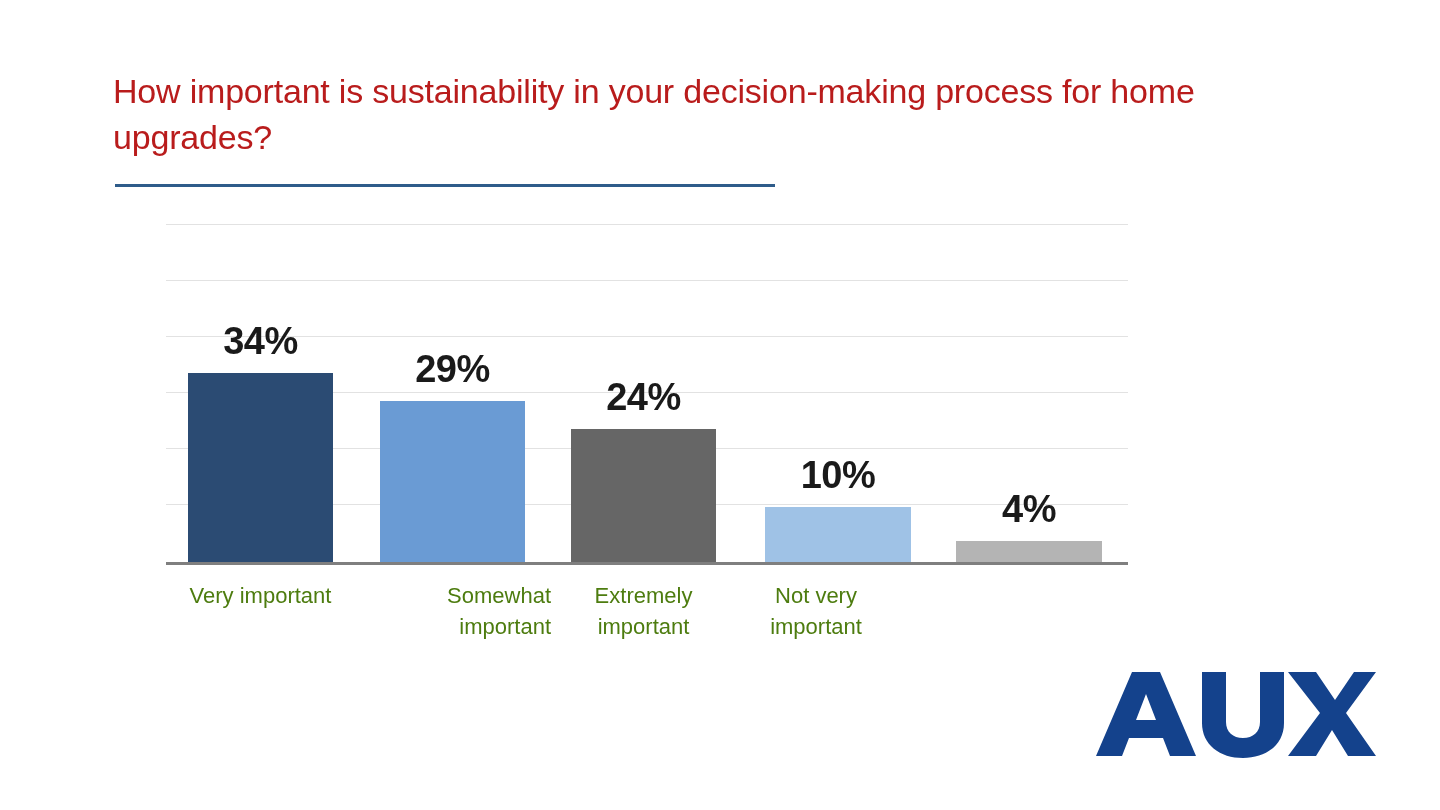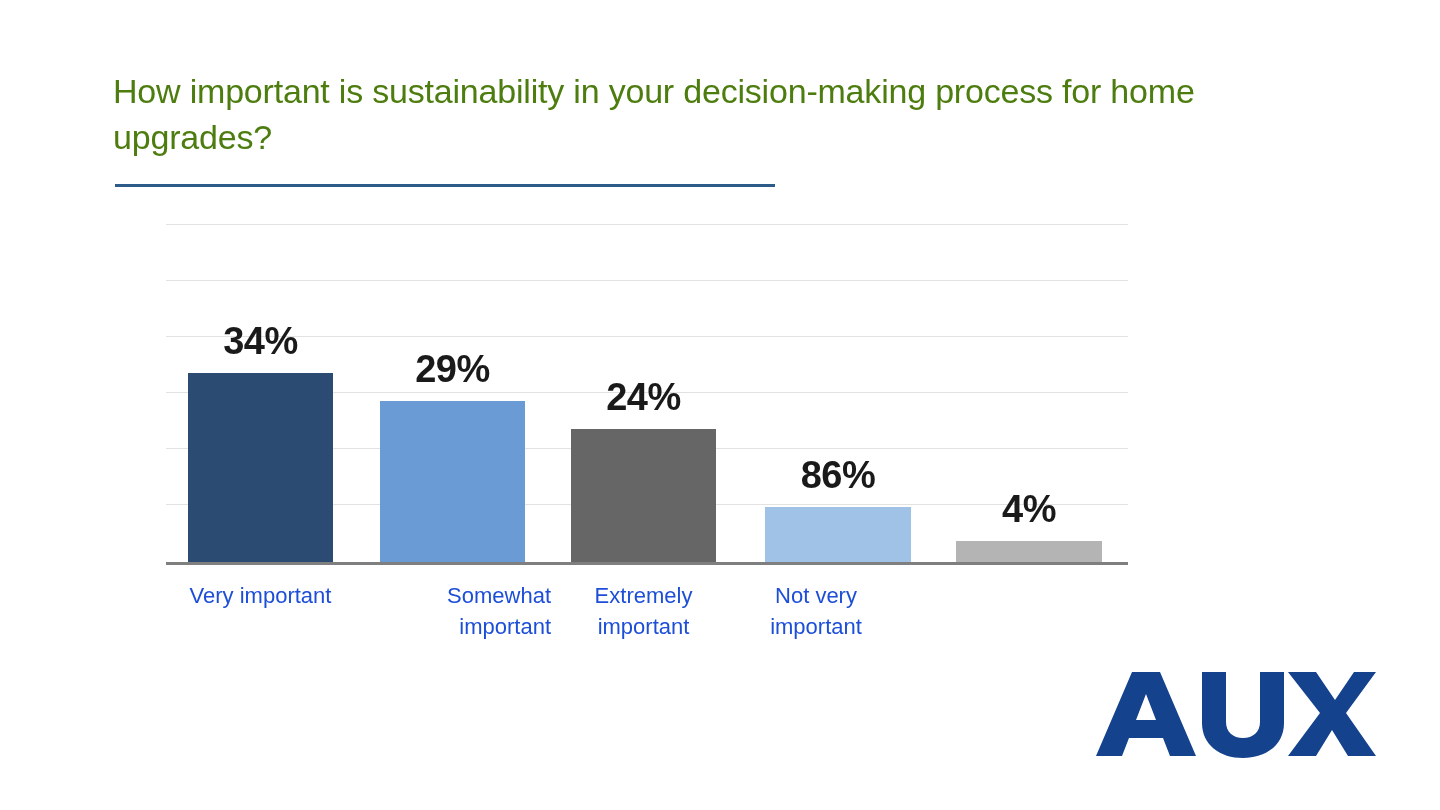--- a/index.html
+++ b/index.html
@@ -18,21 +18,21 @@
   
   #title-block {
     position: absolute;
     left: 113px;
     top: 68px;
     width: 1200px;
   }
   #slide-title {
     font-size: 34px;
     line-height: 46px;
-    color: #4d7c0f;
+    color: #b91c1c;
     font-weight: 400;
     letter-spacing: -0.2px;
     margin: 0;
     white-space: pre-wrap;
     max-width: 1190px;
   }
   #title-accent {
     position: absolute;
     left: 115px;
     top: 184px;
@@ -87,21 +87,21 @@
     text-align: center;
     letter-spacing: -0.5px;
   }
 
   
   .cat-label {
     position: absolute;
     top: 580px;
     font-size: 22px;
     line-height: 31px;
-    color: #1d4ed8;
+    color: #4d7c0f;
     text-align: center;
     white-space: pre-line;
   }
 
   
   #aux-logo {
     position: absolute;
     left: 1088px;
     top: 668px;
     width: 288px;
@@ -135,21 +135,21 @@
   <div id="axis-baseline"></div>
 
 <div class="data-label" style="left: 188px; width: 145px; top: 319.6px; text-align: center;">34%</div>
     <div class="cat-label" style="left: 162px; width: 197px;">Very important</div>
     <div class="data-label" style="left: 380px; width: 145px; top: 347.6px; text-align: center;">29%</div>
     <div class="cat-label" style="left: 354px; width: 197px; text-align: right;">Somewhat
 important</div>
     <div class="data-label" style="left: 571px; width: 145px; top: 375.6px;">24%</div>
     <div class="cat-label" style="left: 545px; width: 197px;">Extremely
 important</div>
-    <div class="data-label" style="left: 765px; width: 146px; top: 454px;">86%</div>
+    <div class="data-label" style="left: 765px; width: 146px; top: 454px;">10%</div>
     <div class="cat-label" style="left: 717px; width: 198px;">Not very
 important</div>
     <div class="data-label" style="left: 956px; width: 146px; top: 487.6px;">4%</div>
   </div>
 
 <div id="aux-logo">
   <svg viewBox="0 0 288 92" width="288" height="92" aria-hidden="true">
     <g id="aux-logo-paths" fill="#14428C">
 
       <path d="M8 88 L44 4 L72 4 L108 88 L82 88 L75 70 L41 70 L34 88 Z M48 52 L68 52 L58 26 Z"></path>

